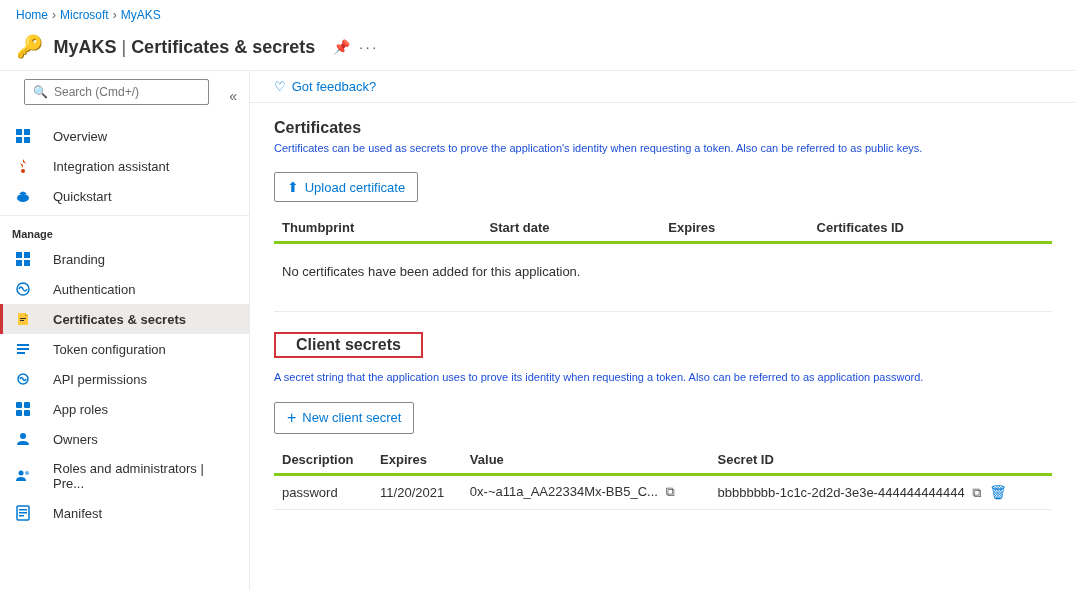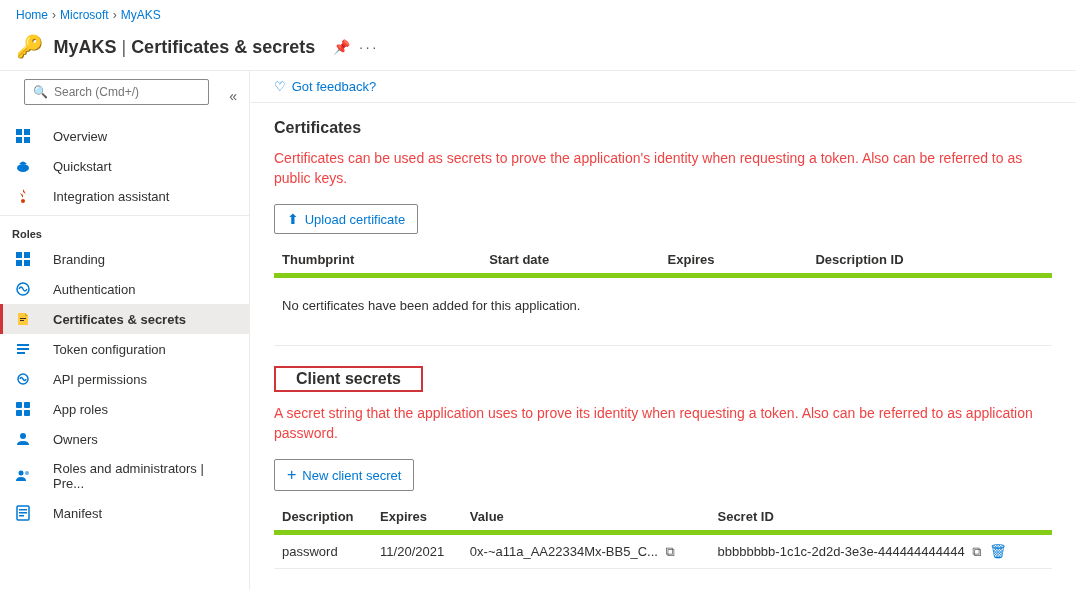--- a/index.html
+++ b/index.html
@@ -62,34 +62,34 @@
     }
     .main-inner { padding: 16px 24px; }
 
     .feedback-bar {
       display: flex; align-items: center; gap: 6px;
       padding: 8px 24px; border-bottom: 1px solid #edebe9; font-size: 13px; color: #0078d4;
     }
     .feedback-bar span { cursor: pointer; }
 
     
-    .section-title { font-size: 16px; font-weight: 600; margin-bottom: 12px; color: #323130; }
-    .section-desc { font-size: 14px; color: #ef4444; margin-bottom: 16px; line-height: 1.4; }
+    .section-title { font-size: 16px; font-weight: 600; margin-bottom: 4px; color: #323130; }
+    .section-desc { font-size: 11px; color: #1d4ed8; margin-bottom: 16px; line-height: 1.4; }
 
     .action-btn {
       display: inline-flex; align-items: center; gap: 6px;
       padding: 6px 12px; border: 1px solid #8a8886; background: #fff;
       cursor: pointer; font-size: 13px; color: #0078d4; border-radius: 2px;
       margin-bottom: 12px;
     }
 
     table { width: 100%; border-collapse: collapse; margin-bottom: 8px; }
     th {
       text-align: left; padding: 6px 8px; font-weight: 600; font-size: 13px;
-      border-bottom: 5px solid #84cc16; color: #323130;
+      border-bottom: 3px solid #84cc16; color: #323130;
     }
     td { padding: 8px 8px; font-size: 13px; color: #323130; border-bottom: 1px solid #edebe9; }
 
     .empty-msg { padding: 12px 8px; font-size: 13px; color: #323130; }
 
     .divider { border: none; border-top: 1px solid #edebe9; margin: 20px 0; }
 
     .copy-icon { cursor: pointer; color: #605e5c; font-size: 13px; margin-left: 4px; }
     .delete-icon { cursor: pointer; color: #0078d4; font-size: 14px; margin-left: 4px; }
 
@@ -139,38 +139,38 @@
             <rect x="1" y="1" width="6" height="6"></rect>
             <rect x="9" y="1" width="6" height="6"></rect>
             <rect x="1" y="9" width="6" height="6"></rect>
             <rect x="9" y="9" width="6" height="6"></rect>
           </svg>
       </span>
       <span>Overview</span>
     </div>
     <div class="sidebar-item">
       <span class="sidebar-item-icon">
+        <svg class="svg-icon" viewBox="0 0 16 16" fill="#d83b01">
+            <path d="M8 1 L11 6 L8 4 L8 10 L5 5 L8 7 Z"></path>
+            <circle cx="8" cy="13" r="2" fill="#d83b01"></circle>
+          </svg>
+      </span>
+      <span>Integration assistant</span>
+    </div>
+    <div class="sidebar-item">
+      <span class="sidebar-item-icon">
         <svg class="svg-icon" viewBox="0 0 16 16" fill="#0078d4">
             <ellipse cx="8" cy="10" rx="6" ry="4"></ellipse>
             <path d="M4 6 Q8 1 12 6" fill="#0078d4"></path>
           </svg>
       </span>
       <span>Quickstart</span>
     </div>
-    <div class="sidebar-item">
-      <span class="sidebar-item-icon">
-        <svg class="svg-icon" viewBox="0 0 16 16" fill="#d83b01">
-            <path d="M8 1 L11 6 L8 4 L8 10 L5 5 L8 7 Z"></path>
-            <circle cx="8" cy="13" r="2" fill="#d83b01"></circle>
-          </svg>
-      </span>
-      <span>Integration assistant</span>
-    </div>
-
-    <div class="sidebar-section-label">Roles</div>
+
+    <div class="sidebar-section-label">Manage</div>
 
     <div class="sidebar-item">
       <span class="sidebar-item-icon">
         <svg class="svg-icon" viewBox="0 0 16 16">
             <rect x="1" y="1" width="6" height="6" fill="#0078d4"></rect>
             <rect x="9" y="1" width="6" height="6" fill="#0078d4"></rect>
             <rect x="1" y="9" width="6" height="6" fill="#0078d4"></rect>
             <rect x="9" y="9" width="6" height="6" fill="#0078d4"></rect>
           </svg>
       </span>
@@ -275,21 +275,21 @@
           <span style="font-size:14px; color:#0078d4;">⬆</span>
           <span>Upload certificate</span>
         </button>
 
         <table>
           <thead>
             <tr>
               <th>Thumbprint</th>
               <th>Start date</th>
               <th>Expires</th>
-              <th>Description ID</th>
+              <th>Certificates ID</th>
             </tr>
           </thead>
         </table>
         <div class="empty-msg">No certificates have been added for this application.</div>
       </div>
 
       <hr class="divider">
 
       <div>
         <div style="display:inline-block; border: 2px solid #d13438; padding: 2px 20px; margin-bottom: 12px;">

